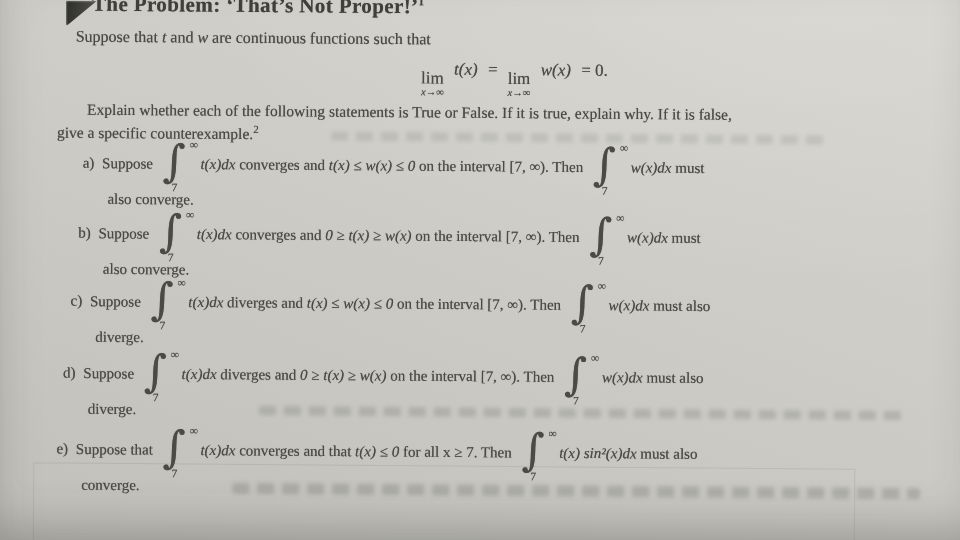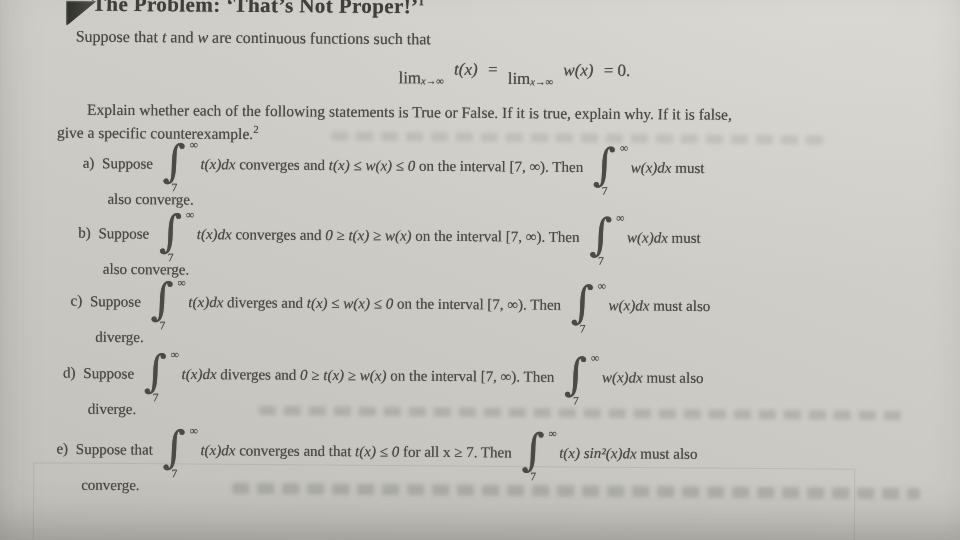--- a/index.html
+++ b/index.html
@@ -18,21 +18,21 @@
   .notch{position:absolute;left:66px;top:0;width:31px;height:25px;
     background:linear-gradient(100deg,#2e2e29,#55554d);
     clip-path:polygon(0 0,100% 0,4% 100%,0 100%);filter:blur(1px);}
   .title{position:absolute;left:92px;top:-9px;font-size:21px;font-weight:bold;color:#403f3a;letter-spacing:.4px;}
   .title sup,.para sup{font-size:11px;}
   .intro{position:absolute;left:76px;top:27px;font-size:16px;}
   .math{font-style:italic;}
   .mathup{font-style:normal;}
   .equation{position:absolute;left:0;right:0;top:56px;text-align:center;padding-left:70px;font-size:17px;}
   .equation>span{margin:0 3px;}
-  .limblk{display:inline-flex;flex-direction:row;align-items:flex-end;vertical-align:-9px;}
+  .limblk{display:inline-flex;flex-direction:column;align-items:flex-start;vertical-align:-9px;}
   .lim{font-size:17px;line-height:17px;}
   .limsub{font-size:10.5px;line-height:11px;}
   .para{position:absolute;left:58px;top:99px;width:844px;font-size:15.5px;line-height:19px;}
   .para .l1{text-indent:30px;}
   .item{position:absolute;font-size:15px;white-space:nowrap;}
   .item .line1 .lbl{margin-right:4px;}
   .int{display:inline-block;position:relative;width:32px;height:50px;vertical-align:middle;margin:0 3px 0 5px;}
   .int .sym{position:absolute;left:1px;top:-4px;font-size:44px;line-height:50px;
     font-family:"DejaVu Serif",serif;font-style:italic;}
   .int .top{position:absolute;top:-2px;right:-4px;font-size:11.5px;font-style:normal;}

